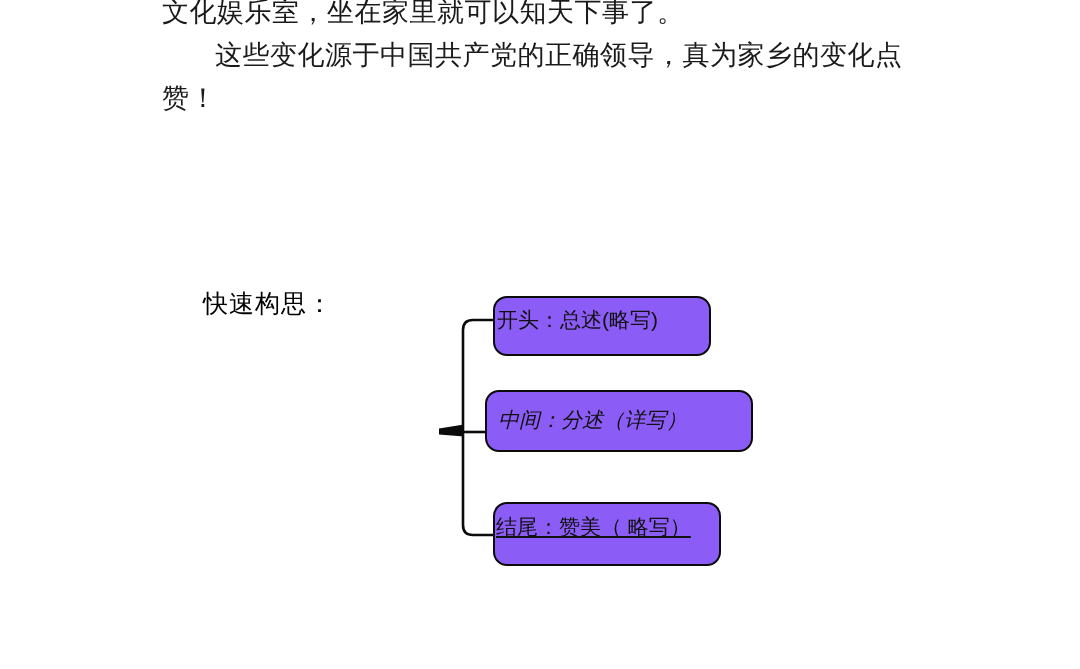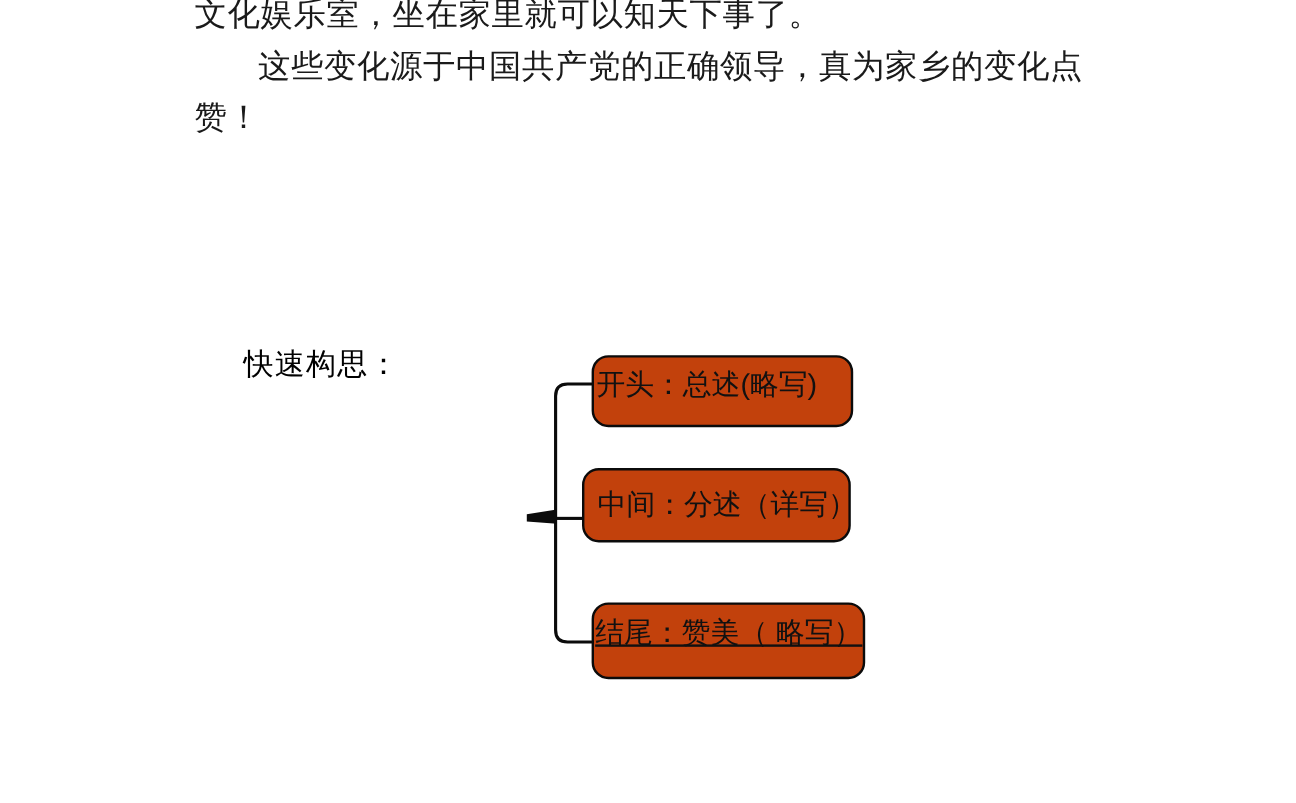--- a/index.html
+++ b/index.html
@@ -52,24 +52,24 @@
     left: 0;
     top: 0;
     width: 1080px;
     height: 669px;
   }
   .node {
     position: absolute;
     box-sizing: border-box;
     border: 2.5px solid #0b0b0b;
     border-radius: 14px;
-    background: #c2410c;
+    background: #8b5cf6;
     display: flex;
     align-items: center;
-    font-size: 24px;
+    font-size: 21px;
     color: #111111;
     white-space: pre;
   }
   .node-root {
     left: 269px;
     top: 403px;
     width: 170px;
     height: 59px;
     justify-content: center;
     border-radius: 13px;
@@ -80,22 +80,23 @@
   .node-b1 {
     left: 493px;
     top: 296px;
     width: 218px;
     height: 60px;
   }
   .node-b1 .node-label { padding-left: 2px; margin-top: -12px; }
   .node-b2 {
     left: 485px;
     top: 390px;
-    width: 224px;
+    width: 268px;
     height: 62px;
+    font-style: italic;
   }
   .node-b2 .node-label { padding-left: 11px; margin-top: -2px; }
   .node-b3 {
     left: 493px;
     top: 502px;
     width: 228px;
     height: 64px;
     text-decoration: underline;
   }
   .node-b3 .node-label { padding-left: 1px; margin-top: -14px; }

